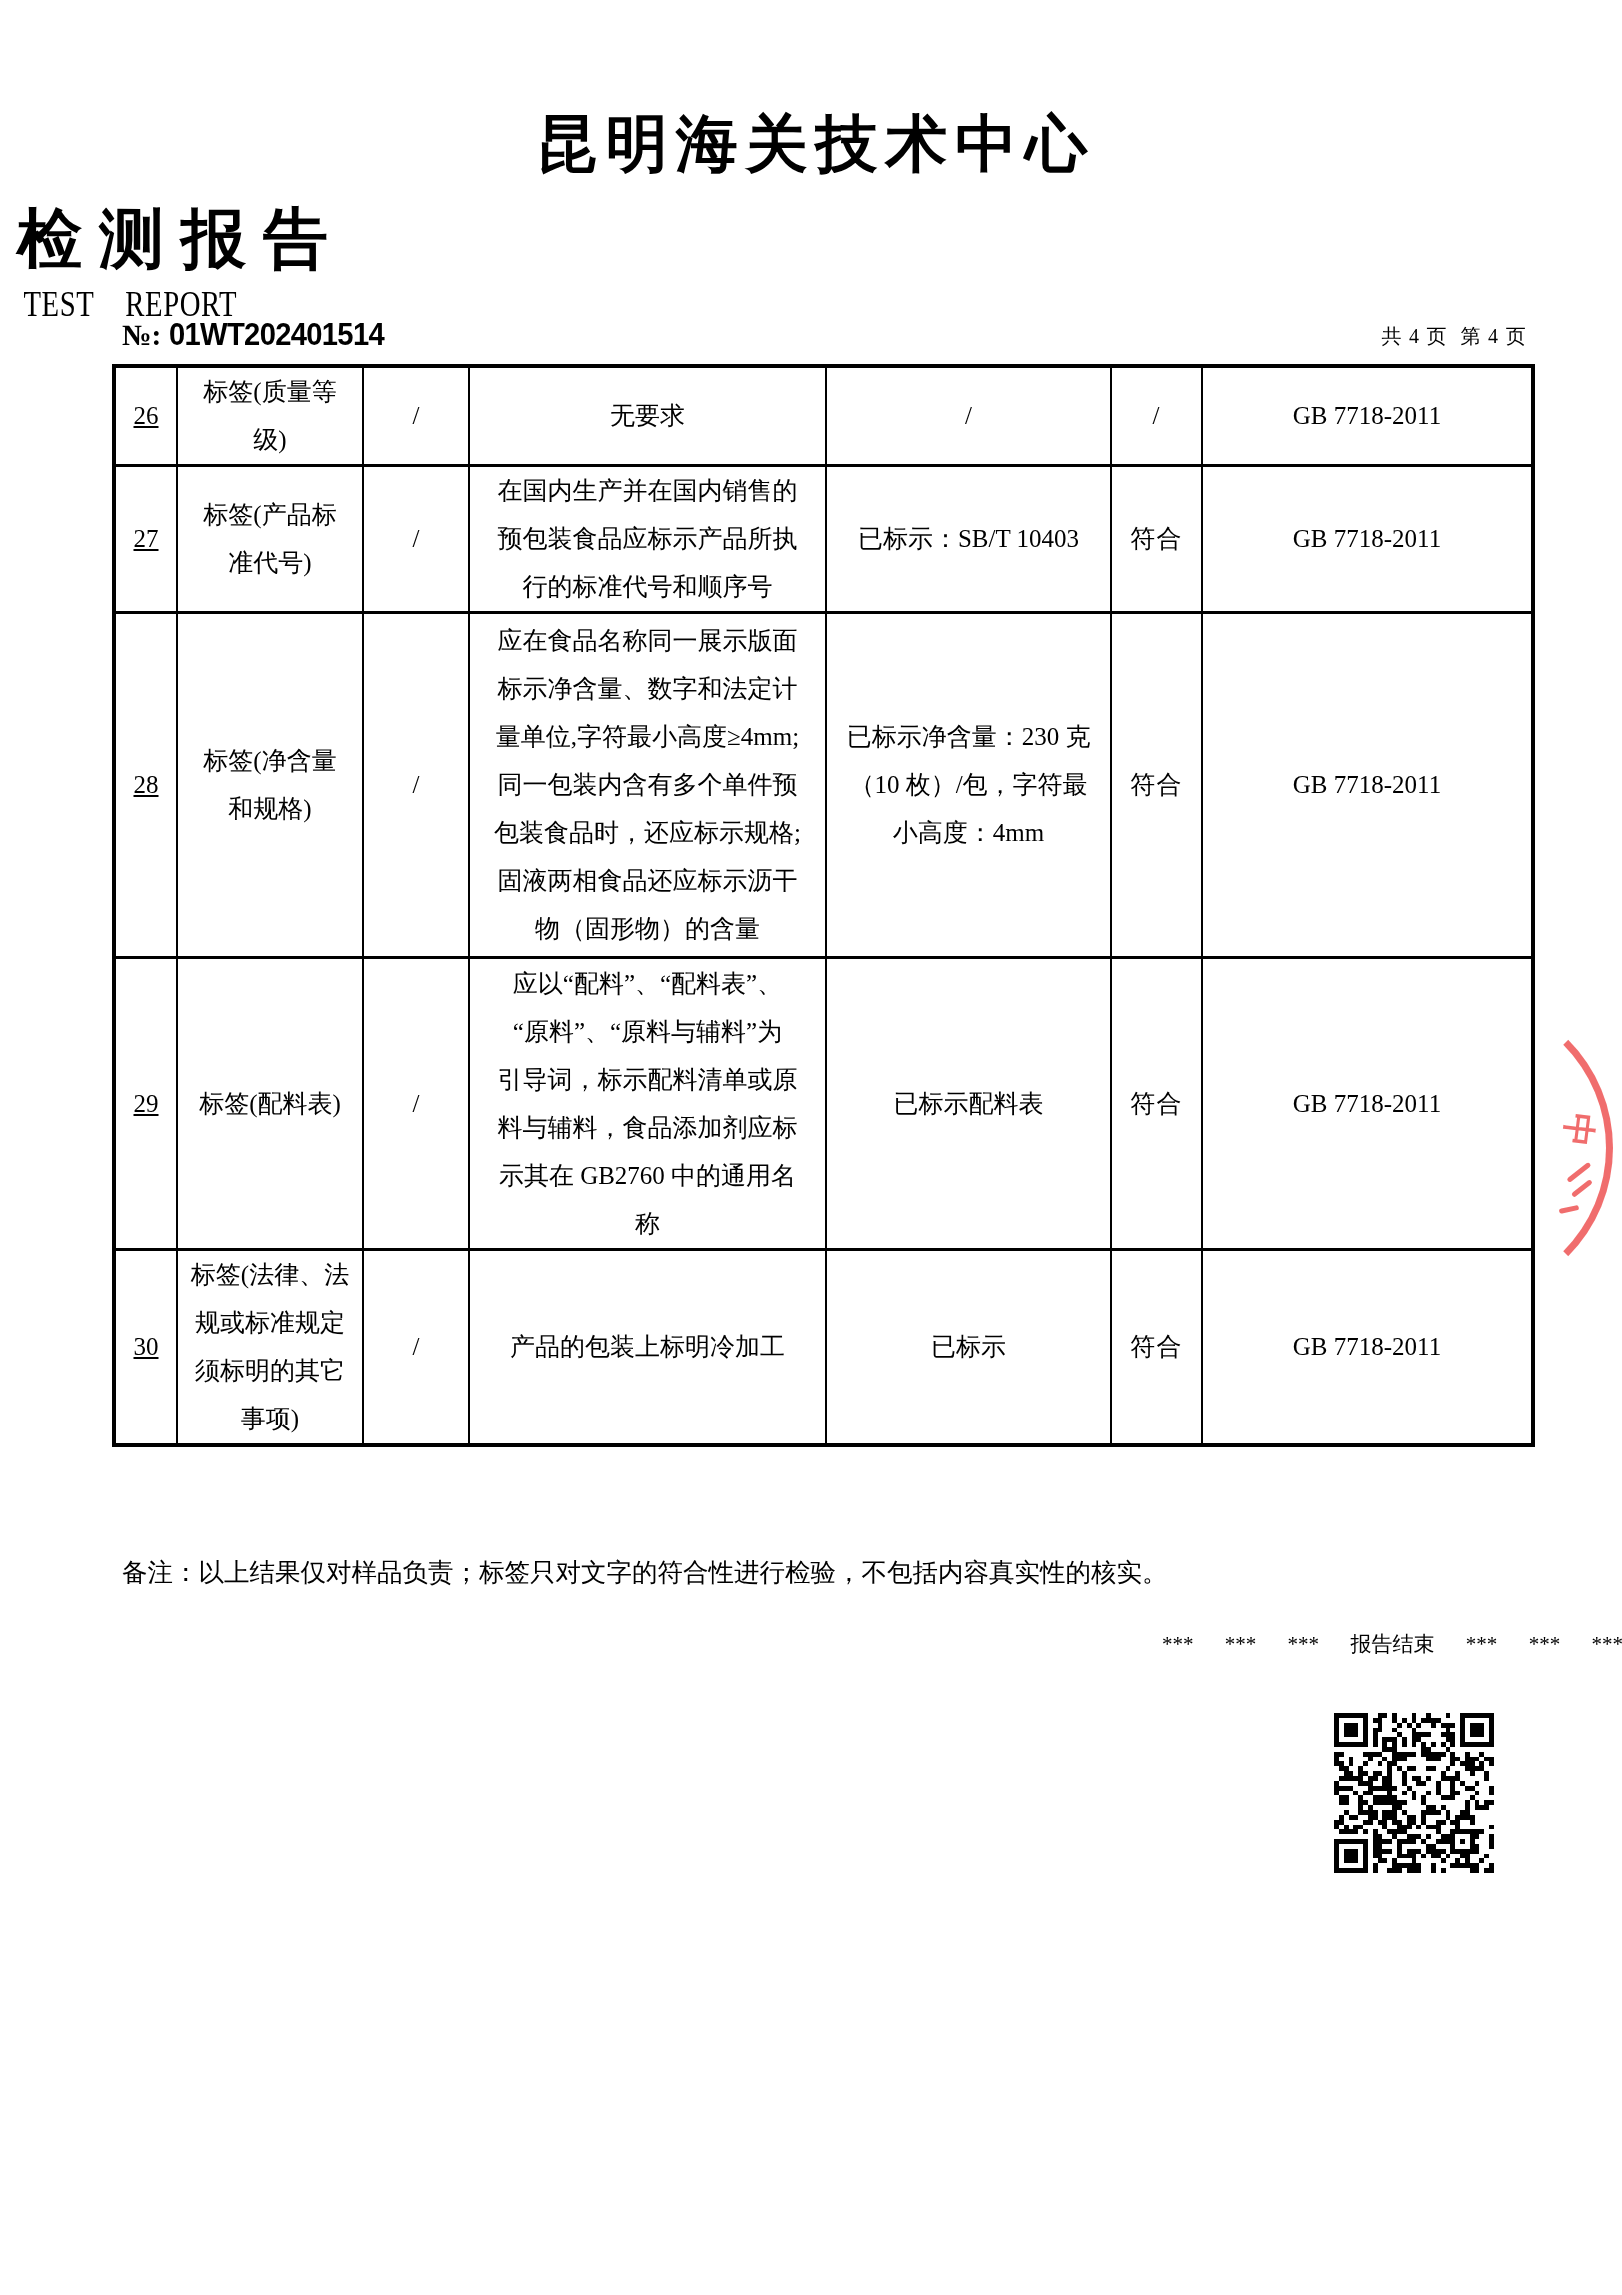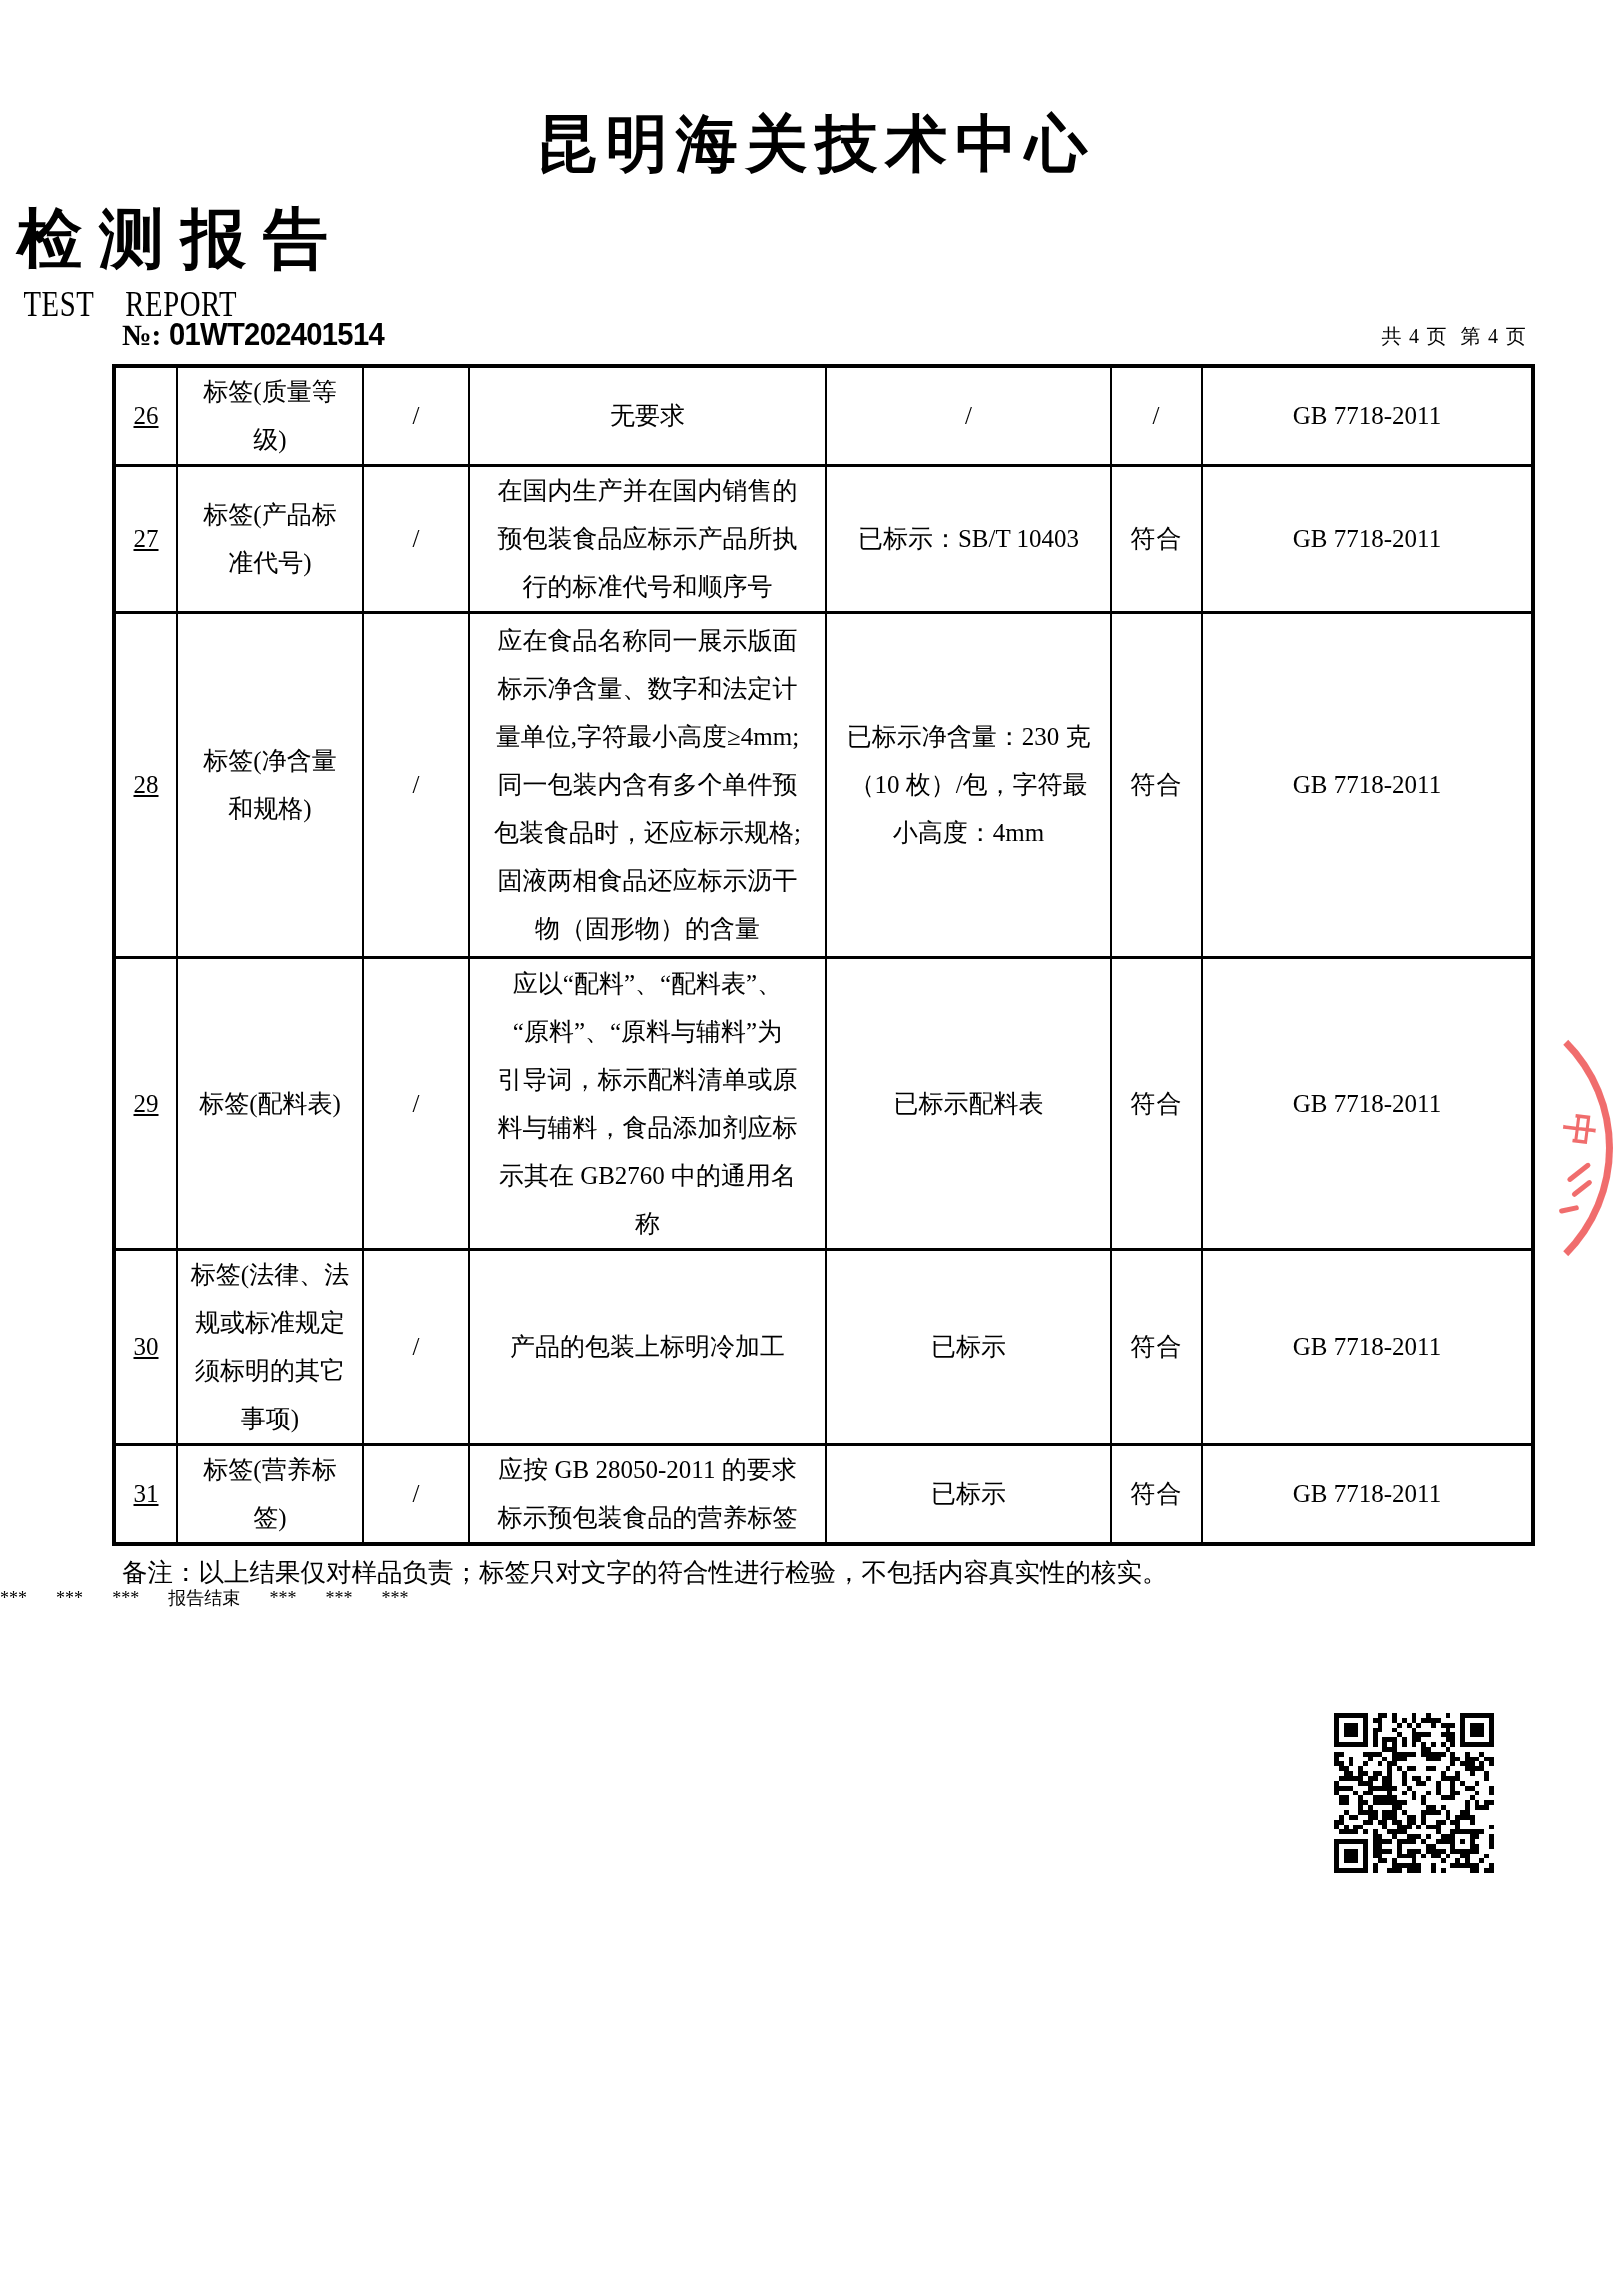--- a/index.html
+++ b/index.html
@@ -68,22 +68,22 @@
   td.c-req{white-space:pre-line;padding:0 3.9px;}
   td.c-res{white-space:pre-line;padding:0 3.9px;}
   td.c-con{letter-spacing:1.3px;}
   td.c-basis{white-space:nowrap;}
   
   .remark{
     position:absolute;top:1555px;left:122px;
     font-size:25.5px;white-space:nowrap;
   }
   .report-end{
-    position:absolute;top:1586px;left:0;width:100%;
-    text-align:left;font-size:18px;word-spacing:5.2px;white-space:pre;
+    position:absolute;top:1630px;left:0;width:100%;
+    text-align:right;font-size:21px;word-spacing:5.2px;white-space:pre;
   }
   
   .qr-wrap{position:absolute;left:1334px;top:1713px;width:160px;height:160px;}
   .qr-wrap svg{width:100%;height:100%;shape-rendering:crispEdges;}
   
   .stamp{position:absolute;left:0;top:0;opacity:0.88;pointer-events:none;}
   .stamp-arc{
     position:absolute;left:1307px;top:995px;
     width:306px;height:306px;box-sizing:border-box;
     border:7.2px solid transparent;
@@ -181,31 +181,20 @@
         <td class="c-basis">GB 7718-2011</td>
       </tr>
       <tr class="r30">
         <td class="c-no">30</td>
         <td class="c-item">标签(法律、法
 规或标准规定
 须标明的其它
 事项)</td>
         <td class="c-slash">/</td>
         <td class="c-req">产品的包装上标明冷加工</td>
-        <td class="c-res">已标示</td>
-        <td class="c-con">符合</td>
-        <td class="c-basis">GB 7718-2011</td>
-      </tr>
-      <tr class="r31">
-        <td class="c-no">31</td>
-        <td class="c-item">标签(营养标
-签)</td>
-        <td class="c-slash">/</td>
-        <td class="c-req">应按 GB 28050-2011 的要求
-标示预包装食品的营养标签</td>
         <td class="c-res">已标示</td>
         <td class="c-con">符合</td>
         <td class="c-basis">GB 7718-2011</td>
       </tr>
     </tbody>
   </table>
 
   <div class="remark">备注：以上结果仅对样品负责；标签只对文字的符合性进行检验，不包括内容真实性的核实。</div>
   <div class="report-end">***   ***   ***   报告结束   ***   ***   ***</div>
 

